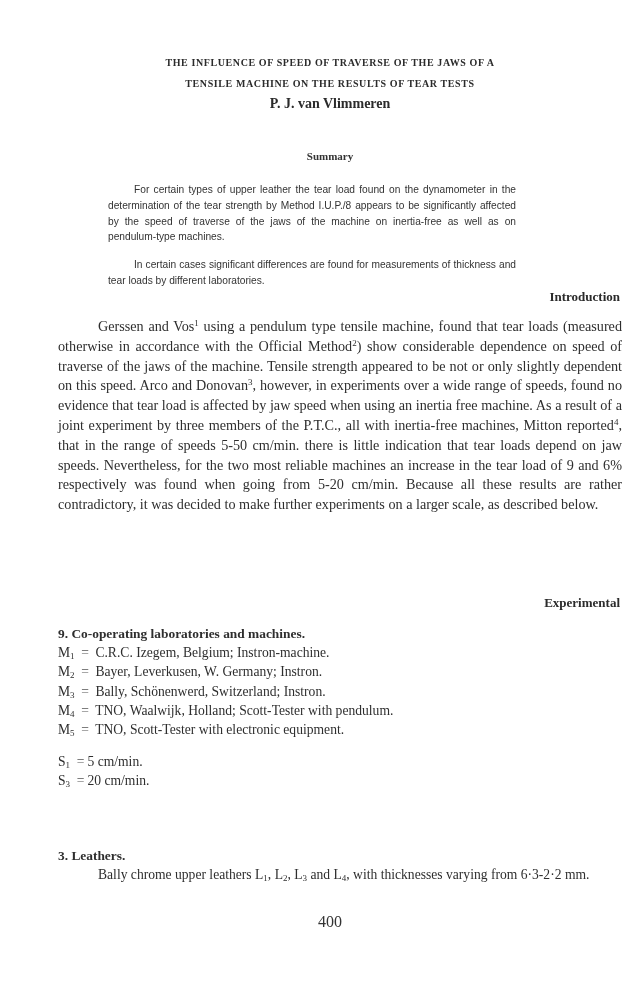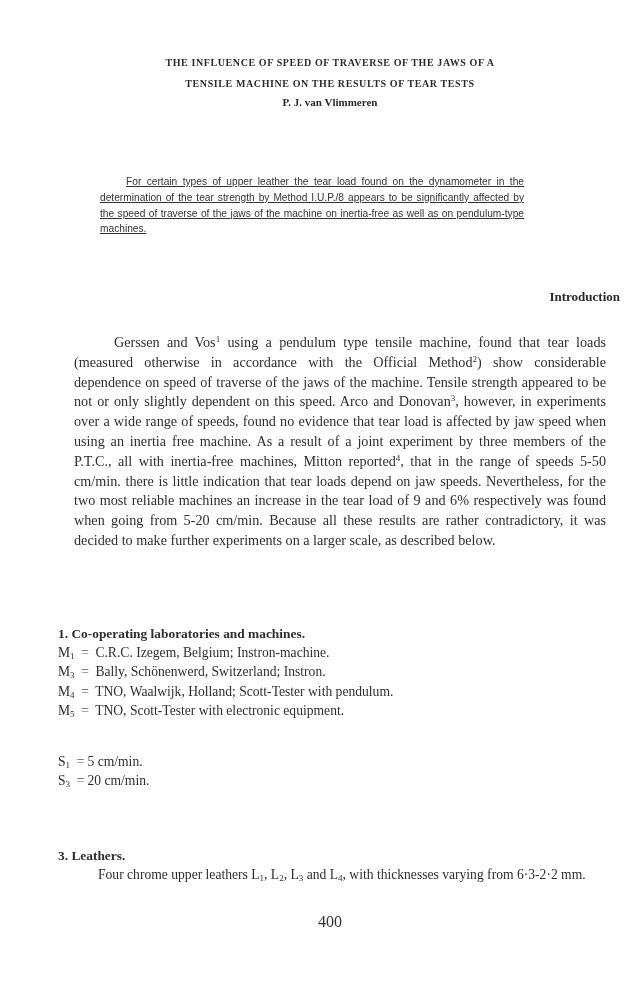--- a/index.html
+++ b/index.html
@@ -30,21 +30,21 @@
       line-height: 21px;
       top: 52px;
       color: #2b2b2b;
     }
     .author {
       position: absolute;
       left: 40px; width: 580px;
       top: 96px;
       text-align: center;
       font-weight: bold;
-      font-size: 11px;
+      font-size: 14px;
       color: #2b2b2b;
     }
     .summary-head {
       position: absolute;
       left: 40px; width: 580px;
       top: 150px;
       text-align: center;
       font-weight: bold;
       font-size: 11px;
       color: #333;
@@ -52,41 +52,41 @@
     .summary {
       position: absolute;
       left: 96px; width: 432px;
       top: 170px;
       font-family: "Liberation Sans", "DejaVu Sans", sans-serif;
       font-size: 10.2px;
       line-height: 15.8px;
       text-align: justify;
       color: #333;
     }
-    .summary p { margin: 4px; text-indent: 26px; text-decoration: underline; }
+    .summary p { margin: 12px; text-indent: 26px; }
     .section-head {
       position: absolute;
       left: 40px; width: 580px;
       text-align: right;
       font-weight: bold;
       font-size: 13px;
       color: #2b2b2b;
     }
     .intro-head { top: 289px; }
     .exp-head { top: 595px; }
     .body-text {
       position: absolute;
       left: 58px; width: 564px;
       top: 317px;
       font-size: 14.2px;
       line-height: 19.8px;
       text-align: justify;
       color: #2e2e2e;
     }
-    .body-text p { margin: 16px; text-indent: 40px; }
+    .body-text p { margin: 0; text-indent: 40px; }
     sup { font-size: 9px; line-height: 0; vertical-align: 5px; }
     sub { font-size: 9px; line-height: 0; vertical-align: -2px; }
     .list-block {
       position: absolute;
       left: 58px; width: 564px;
       font-size: 13.6px;
       line-height: 19.2px;
       color: #2e2e2e;
     }
     .list-block .lh {
@@ -114,42 +114,46 @@
 
 <div class="page">
 
   <div class="title">
     <div>THE INFLUENCE OF SPEED OF TRAVERSE OF THE JAWS OF A</div>
     <div>TENSILE MACHINE ON THE RESULTS OF TEAR TESTS</div>
   </div>
 
   <div class="author">P. J. van Vlimmeren</div>
 
+  <div class="summary-head">Summary</div>
   <div class="summary">
     <p>For certain types of upper leather the tear load found on the dynamometer in the determination of the tear strength by Method I.U.P./8 appears to be significantly affected by the speed of traverse of the jaws of the machine on inertia-free as well as on pendulum-type machines.</p>
+    <p>In certain cases significant differences are found for measurements of thickness and tear loads by different laboratories.</p>
   </div>
 
   <div class="section-head intro-head">Introduction</div>
   <div class="body-text">
     <p><span>Gerssen and Vos</span><sup>1</sup><span>  using a pendulum type tensile machine, found that tear loads (measured otherwise in accordance with the Official Method</span><sup>2</sup><span>) show considerable dependence on speed of traverse of the jaws of the machine. Tensile strength appeared to be not or only slightly dependent on this speed. Arco and Donovan</span><sup>3</sup><span>, however, in experiments over a wide range of speeds, found no evidence that tear load is affected by jaw speed when using an inertia free machine. As a result of a joint experiment by three members of the P.T.C., all with inertia-free machines, Mitton reported</span><sup>4</sup><span>, that in the range of speeds 5-50 cm/min. there is little indication that tear loads depend on jaw speeds. Nevertheless, for the two most reliable machines an increase in the tear load of 9 and 6% respectively was found when going from 5-20 cm/min. Because all these results are rather contradictory, it was decided to make further experiments on a larger scale, as described below.</span></p>
   </div>
 
+  <div class="section-head exp-head">Experimental</div>
 
   <div class="list-block block1">
-    <div class="lh">1.  Co-operating laboratories and machines.</div>
+    <div class="lh">9.  Co-operating laboratories and machines.</div>
     <div class="row"><span>M</span><sub>1</sub> <span class="eq">=</span> <span>C.R.C.  Izegem, Belgium; Instron-machine.</span></div>
+    <div class="row"><span>M</span><sub>2</sub> <span class="eq">=</span> <span>Bayer, Leverkusen, W. Germany; Instron.</span></div>
     <div class="row"><span>M</span><sub>3</sub> <span class="eq">=</span> <span>Bally, Schönenwerd, Switzerland; Instron.</span></div>
     <div class="row"><span>M</span><sub>4</sub> <span class="eq">=</span> <span>TNO, Waalwijk, Holland; Scott-Tester with pendulum.</span></div>
     <div class="row"><span>M</span><sub>5</sub> <span class="eq">=</span> <span>TNO, Scott-Tester with electronic equipment.</span></div>
   </div>
 
   <div class="list-block block2">
     <div class="row"><span>S</span><sub>1</sub> <span class="eq">=</span><span class="speed-val">5 cm/min.</span></div>
     <div class="row"><span>S</span><sub>3</sub> <span class="eq">=</span><span class="speed-val">20 cm/min.</span></div>
   </div>
 
   <div class="list-block block3">
     <div class="lh">3.  Leathers.</div>
-    <div class="para"><span>Four chrome upper leathers L</span><sub>1</sub><span>, L</span><sub>2</sub><span>, L</span><sub>3</sub><span> and L</span><sub>4</sub><span>, with thicknesses varying from 6·3-2·2 mm.</span></div>
+    <div class="para"><span>Bally chrome upper leathers L</span><sub>1</sub><span>, L</span><sub>2</sub><span>, L</span><sub>3</sub><span> and L</span><sub>4</sub><span>, with thicknesses varying from 6·3-2·2 mm.</span></div>
   </div>
 
   <div class="page-num">400</div>
 </div>
 
 </body></html>

